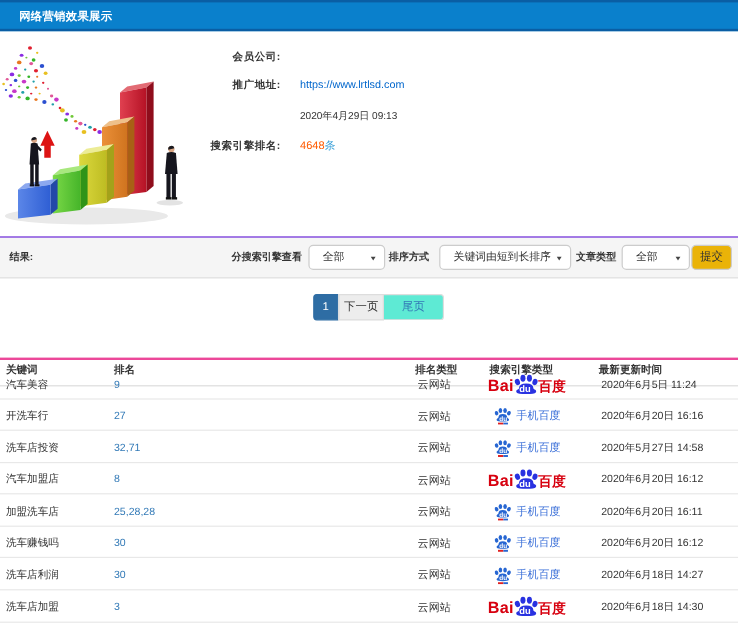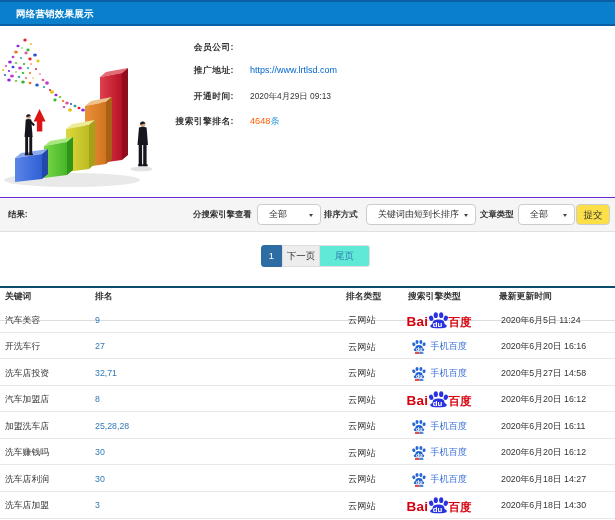--- a/index.html
+++ b/index.html
@@ -15,50 +15,49 @@
 .frow .val { position:absolute; left:250px; color:#333; }
 .frow .val.blue { color:#0066cc; }
 .blue { color:#0066cc; }
 .orange { color:#ff5a00; }
 .lblue { color:#3aa0d8; }
 
 #fbar { left:0; top:197px; width:615px; height:35px; background:#f5f5f5; border-top:1px solid #6d28d9; border-bottom:1px solid #e0e0e0; }
 #fbar .lab { position:absolute; top:11px; font-size:8.4px; font-weight:bold; color:#333; }
 .sel { position:absolute; top:6px; height:21px; background:#fff; border:1px solid #ccc; border-radius:4px; font-size:9px; color:#333; line-height:19px; padding-left:11px; }
 .sel i { position:absolute; right:7px; top:8.5px; width:0; height:0; border-left:2.8px solid transparent; border-right:2.8px solid transparent; border-top:3.5px solid #444; }
-#submitbtn { position:absolute; left:576px; top:6px; width:34px; height:21px; background:#fde047; border:1px solid #ccc; border-radius:4px; color:#333; font-size:9.5px; text-align:center; line-height:19px; }
+#submitbtn { position:absolute; left:576px; top:6px; width:34px; height:21px; background:#eab308; border:1px solid #ccc; border-radius:4px; color:#333; font-size:9.5px; text-align:center; line-height:19px; }
 
 .pg { position:absolute; top:245px; height:22px; font-size:9.5px; line-height:20px; text-align:center; }
 #pg1 { left:261px; width:21px; background:#2e6da4; border:1px solid #2e6da4; color:#fff; border-radius:3px 0 0 3px; }
 #pg2 { left:282px; width:38px; background:#ededed; border:1px solid #ddd; color:#333; }
 #pg3 { left:320px; width:50px; background:#5eead4; border:1px solid #ddd; color:#337ab7; border-left:none; border-radius:0 3px 3px 0; }
 
 #tbl { left:0; top:286px; width:615px; }
 .th { position:absolute; font-size:8.8px; font-weight:bold; color:#333; top:2.5px; }
 .row { position:absolute; left:0; width:615px; height:26.57px; border-bottom:1px solid #e8e8e8; }
 .row .c { position:absolute; top:8.5px; font-size:8.8px; color:#333; }
 .row .rank { color:#337ab7; }
-#thead { position:absolute; left:0; top:0; width:615px; height:35px; border-top:2px solid #0c4a6e; border-bottom:1px solid #ddd; }
+#thead { position:absolute; left:0; top:12px; width:615px; height:24px; border-top:2px solid #ec4899; border-bottom:1px solid #ddd; }
 </style>
 </head>
 <body>
 <div id="page">
   <div id="topbar" class="abs">
       <span>网络营销效果展示</span>
     </div>
 
   <div class="frow" style="top:41px;">
       <span class="lab">会员公司:</span>
     </div>
   <div class="frow" style="top:64px;">
       <span class="lab">推广地址:</span>
       <span class="val blue" style="font-size:9px;">https://www.lrtlsd.com</span>
     </div>
   <div class="frow" style="top:90px;">
-      <span class="lab">开通时间:</span>
       <span class="val" style="font-size:8.4px;">2020年4月29日 09:13</span>
     </div>
   <div class="frow" style="top:115px;">
       <span class="lab">搜索引擎排名:</span>
       <span class="val"><span class="orange">4648</span><span class="lblue">条</span></span>
     </div>
 
   <div id="chartimg" class="abs" style="left:0;top:30px;width:175px;height:162px;">
   <svg width="175" height="162" viewBox="0 30 175 162">
     <defs>

